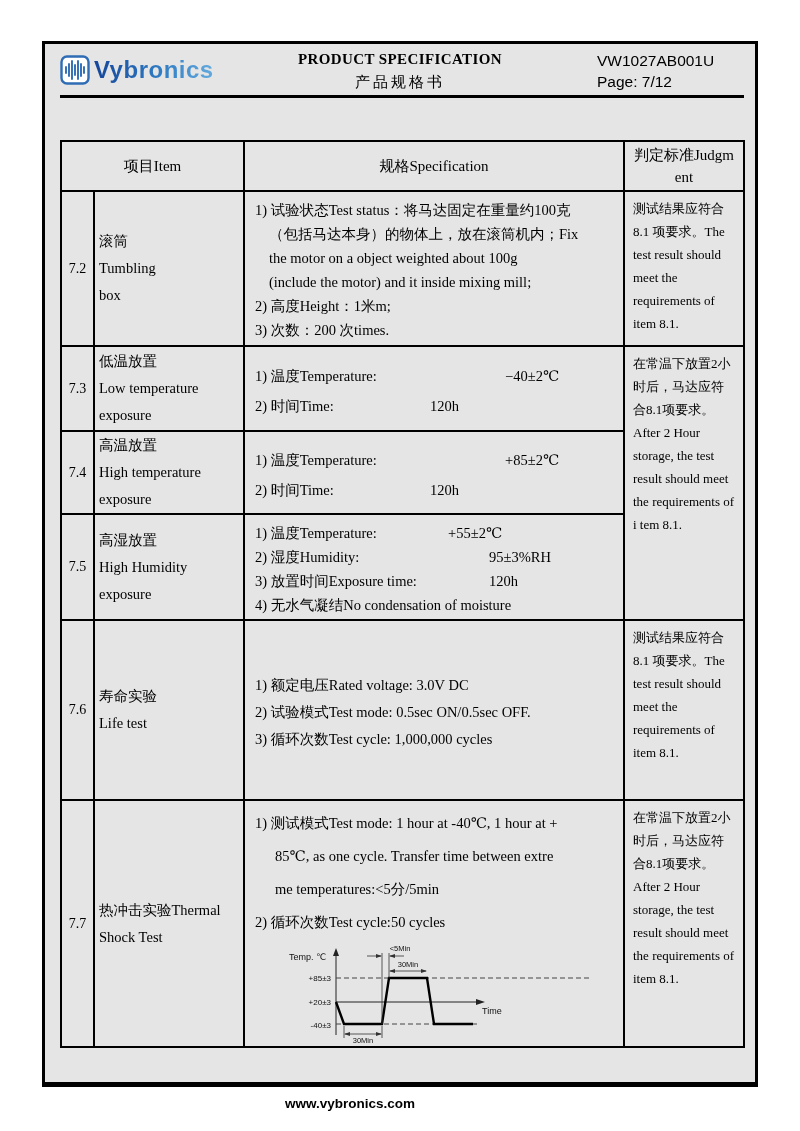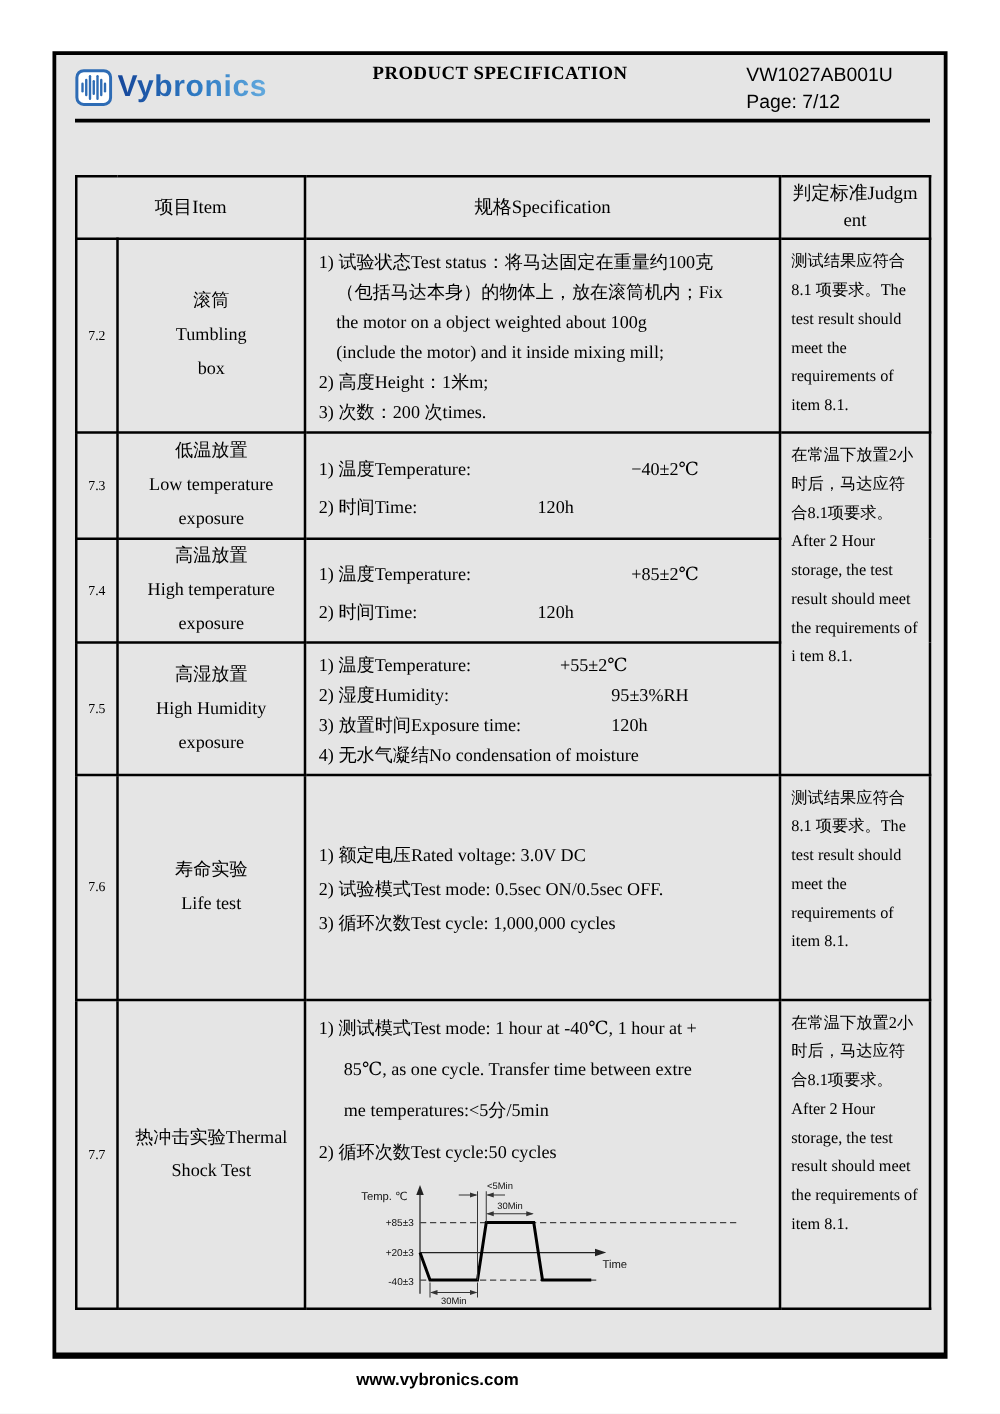--- a/index.html
+++ b/index.html
@@ -37,22 +37,22 @@
   
   table.spec-table{
     position:absolute;left:15px;top:96px;border-collapse:collapse;table-layout:fixed;
   }
   .spec-table td,.spec-table th{
     border:2px solid #000;padding:0;overflow:hidden;font-weight:normal;
   }
   .c-num{width:33px;}.c-name{width:150px;}.c-spec{width:380px;}.c-judg{width:120px;}
   th.hcell{font-size:15px;text-align:center;vertical-align:middle;line-height:22px;}
   th.hjudg{word-break:break-all;padding:2px 8px;border-radius:12px;}
-  td.num{font-size:11px;text-align:center;vertical-align:middle;}
-  td.name{font-size:14.5px;text-align:center;vertical-align:middle;line-height:27px;padding:0 4px;}
+  td.num{font-size:14px;text-align:center;vertical-align:middle;}
+  td.name{font-size:14.5px;text-align:left;vertical-align:middle;line-height:27px;padding:0 4px;}
   td.spec{font-size:14.5px;vertical-align:top;padding:6px 6px 2px 10px;}
   td.spec.vmid{vertical-align:middle;}
   .sline{line-height:24px;white-space:nowrap;}
   .sline.cont{padding-left:14px;}
   .r77 .sline{line-height:33px;}
   .r77 .sline.cont{padding-left:20px;}
   .r76pad{padding-left:12px;}
   .r76 .sline{line-height:27px;}
   .pairline{position:relative;line-height:30px;white-space:nowrap;}
   .p75 .pairline{line-height:24px;}
@@ -95,20 +95,21 @@
         <line x1="18" y1="6" x2="18" y2="24"></line>
         <line x1="21" y1="9" x2="21" y2="21"></line>
         <line x1="24" y1="12" x2="24" y2="18"></line>
       </g>
     </svg>
     <span class="logo-wordmark">Vybronics</span>
   </div>
 
   <div class="title-block">
     <div class="title-en">PRODUCT SPECIFICATION</div>
+    <div class="title-zh">产品规格书</div>
   </div>
 
   <div class="doc-block">
     <div>VW1027AB001U</div>
     <div>Page: 7/12</div>
   </div>
 
   <div class="header-rule"></div>
 
   <table class="spec-table">

